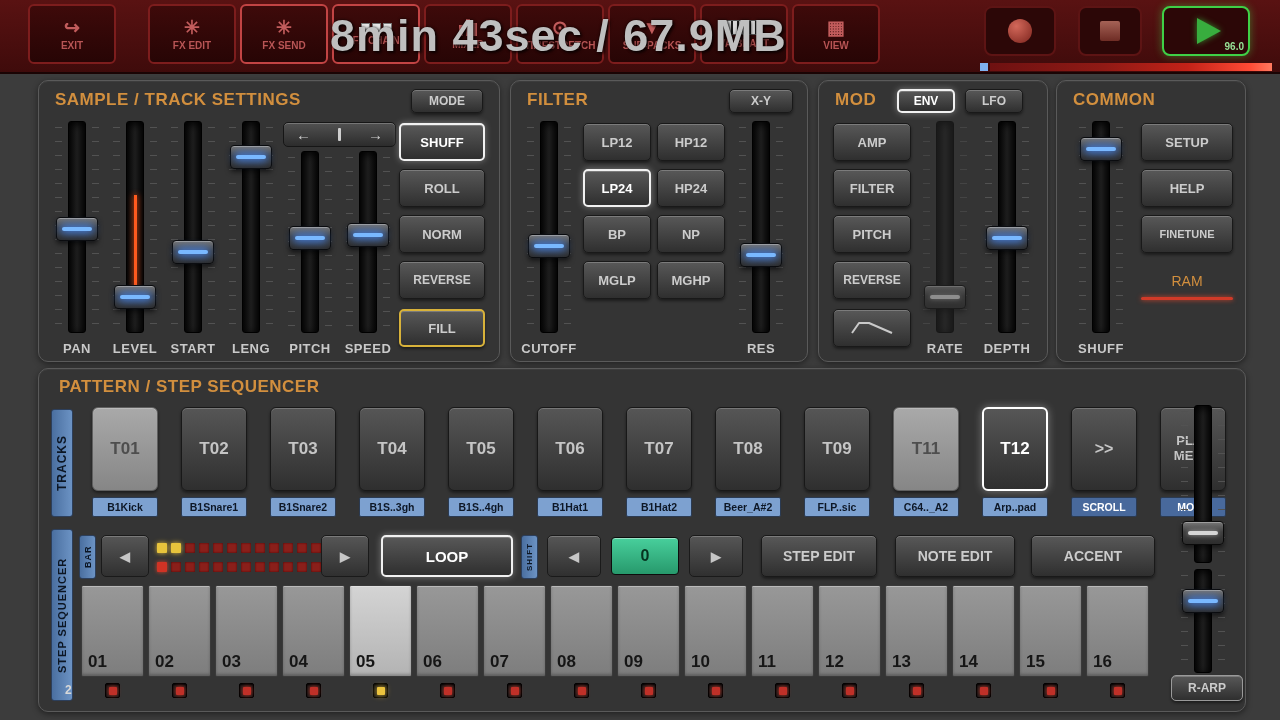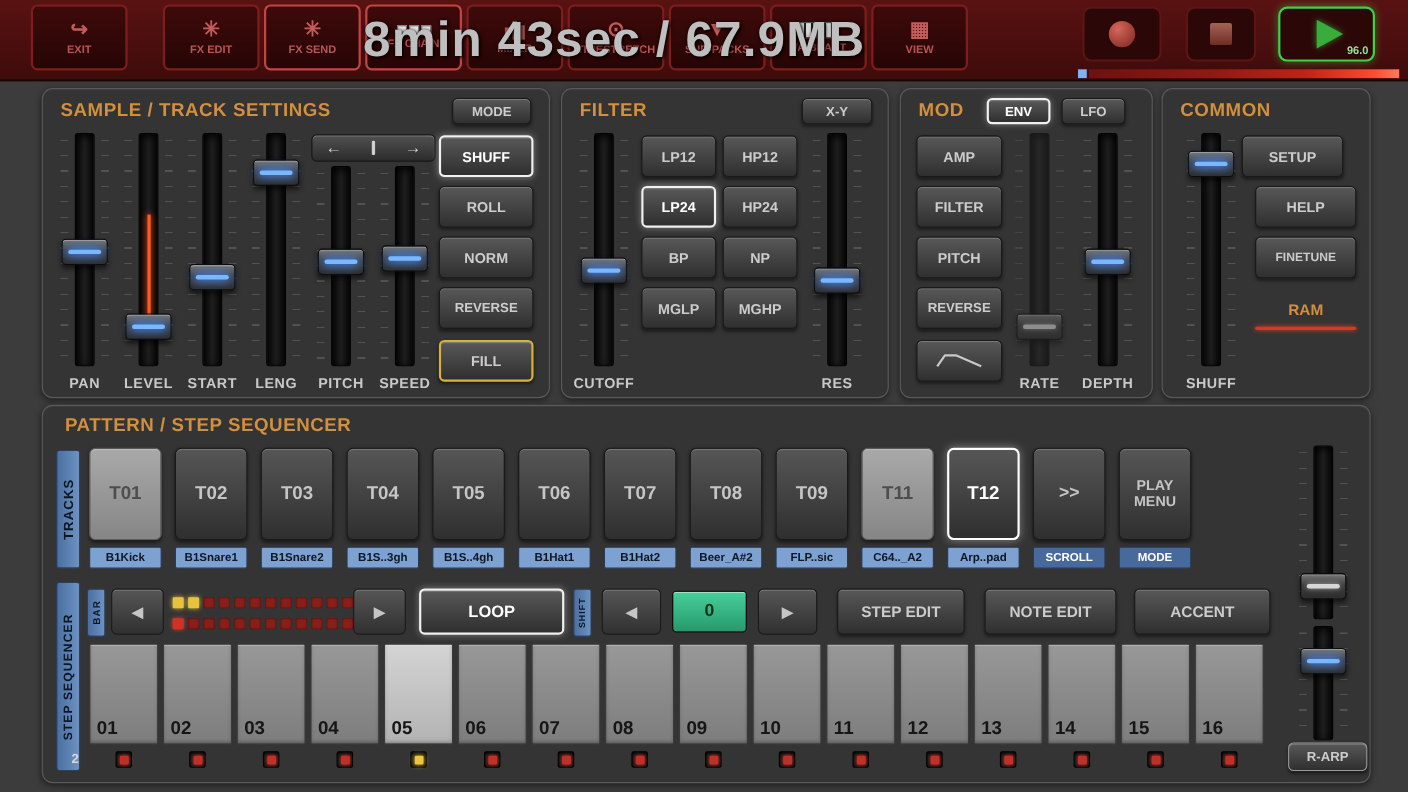--- a/index.html
+++ b/index.html
@@ -74,21 +74,21 @@
            background:linear-gradient(#515151,#2c2c2c); border:1px solid #161616; color:#d0d0d0;
            display:flex; align-items:center; justify-content:space-between; padding:0 12px;
            box-shadow:inset 0 1px 0 rgba(255,255,255,.22); font-size:15px; font-weight:bold; }
   .pager .mid { width:3px; height:13px; background:#cfcfcf; border-radius:1px; }
 
   
   .vlabel { position:absolute; background:linear-gradient(90deg,#6c93c4,#4a6fa0); color:#0c1624; font-weight:bold;
             writing-mode:vertical-rl; transform:rotate(180deg); display:flex; align-items:center; justify-content:center;
             border-radius:3px; letter-spacing:1px; border:1px solid #2c3f5c; }
   .track-strip { position:absolute; left:42px; top:38px; display:flex; gap:12px; }
-  .trk-col { width:66px; }
+  .trk-col { width:66px;margin-left:11px; }
   .trk-btn { width:66px; height:84px; background:linear-gradient(#565656,#2f2f2f); border:1px solid #181818; border-radius:6px;
              color:#c5c5c5; font-size:17px; font-weight:bold; display:flex; align-items:center; justify-content:center;
              box-shadow:inset 0 1px 0 rgba(255,255,255,.2), 0 2px 3px rgba(0,0,0,.45); text-align:center; }
   .trk-col.lit .trk-btn { background:linear-gradient(#a9a9a9,#868686); color:#4e4e4e; border-color:#5f5f5f; }
   .trk-col.selected .trk-btn { border:2px solid #ffffff; color:#ffffff; box-shadow:0 0 8px rgba(255,255,255,.35); }
   .trk-name { margin-top:6px; height:20px; background:#7da1d0; color:#0d1726; font-size:10.5px; font-weight:bold;
               display:flex; align-items:center; justify-content:center; border-radius:2px; border:1px solid #2a3a52; }
   .trk-name.dark { background:#48699c; color:#ffffff; }
   .pm-btn { font-size:13px; line-height:1.15; }
 
@@ -112,21 +112,21 @@
   .step .num { position:absolute; left:6px; bottom:4px; font-size:17px; font-weight:bold; color:#161616; }
   .led-row { position:absolute; left:42px; top:314px; display:flex; gap:4px; }
   .sled-slot { width:63px; display:flex; justify-content:center; }
   .sled { width:15px; height:15px; background:#1b1b1b; border:1px solid #000; border-radius:2px;
           display:flex; align-items:center; justify-content:center; box-shadow:inset 0 1px 2px #000; }
   .sled i { width:8px; height:8px; border-radius:1px; background:#c03028; box-shadow:0 0 4px rgba(255,60,40,.8); display:block; }
   .sled.y i { background:#ecc43e; box-shadow:0 0 6px rgba(255,210,60,.9); }
   .page-num { position:absolute; left:26px; top:314px; font-size:12px; font-weight:bold; color:#d8d8d8; }
 
   .ram-bar { position:absolute; height:3px; background:#d03a28; box-shadow:0 0 5px rgba(255,70,40,.8); border-radius:2px; }
-  .ram-label { position:absolute; color:#d28f3e; font-size:14px; font-weight:bold; text-align:center; }
+  .ram-label { position:absolute; color:#d28f3e; font-size:14px; font-weight:normal; text-align:center; }
   .env-svg { display:block; }
 </style>
 </head>
 <body>
 
 <div class="screen">
 
   <div class="topbar">
     <div class="tb-btn" style="left:28px">
       <span class="tb-ic">↪</span>
@@ -339,21 +339,21 @@
     <div class="fader-col" style="left:16px; top:40px">
       <div class="fader">
         <div class="ticks-l"></div>
           <div class="ticks-r"></div>
           <div class="rail"></div>
         <div class="handle" style="top: 13%;"></div>
       </div>
       <div class="f-label">SHUFF</div>
     </div>
 
-    <div class="btn" style="left:72px; top:42px;  width:92px; height:38px">SETUP</div>
+    <div class="btn" style="left:84px; top:42px;  width:92px; height:38px">SETUP</div>
     <div class="btn" style="left:84px; top:88px;  width:92px; height:38px">HELP</div>
     <div class="btn" style="left:84px; top:134px; width:92px; height:38px; font-size:11px">FINETUNE</div>
     <div class="ram-label" style="left:84px; top:192px; width:92px">RAM</div>
     <div class="ram-bar" style="left:84px; top:216px; width:92px"></div>
   </section>
 
   <section class="panel" style="left:38px; top:368px; width:1208px; height:344px">
     <div class="sec-title" style="left:20px; top:8px">PATTERN / STEP SEQUENCER</div>
 
     <div class="vlabel" style="left:12px; top:40px; width:22px; height:108px; font-size:12px">TRACKS</div>

